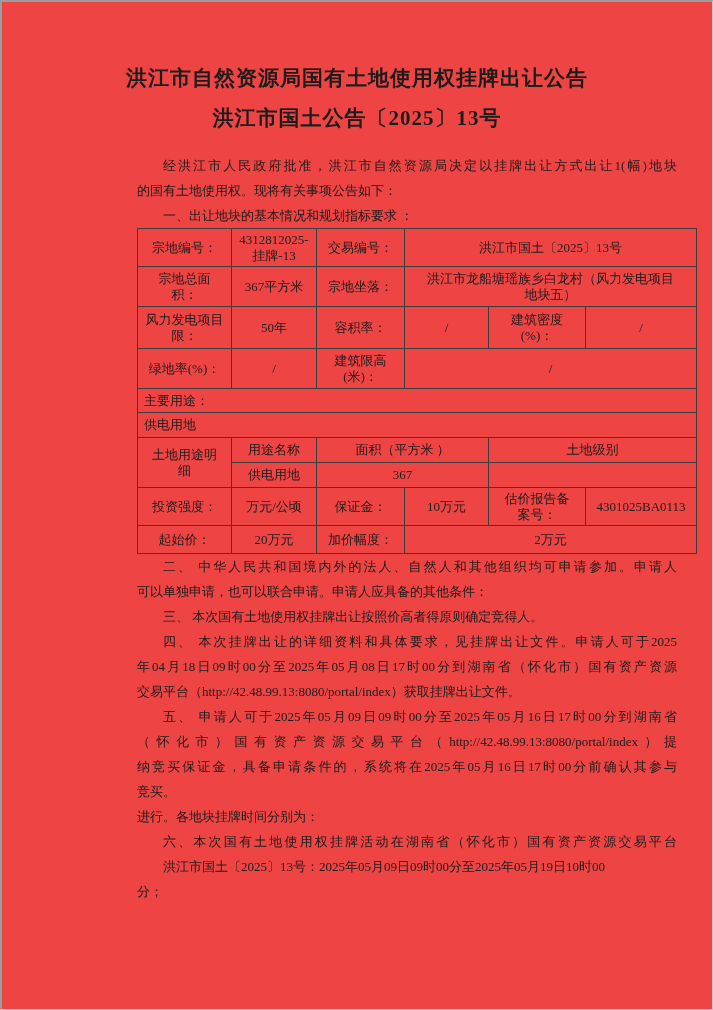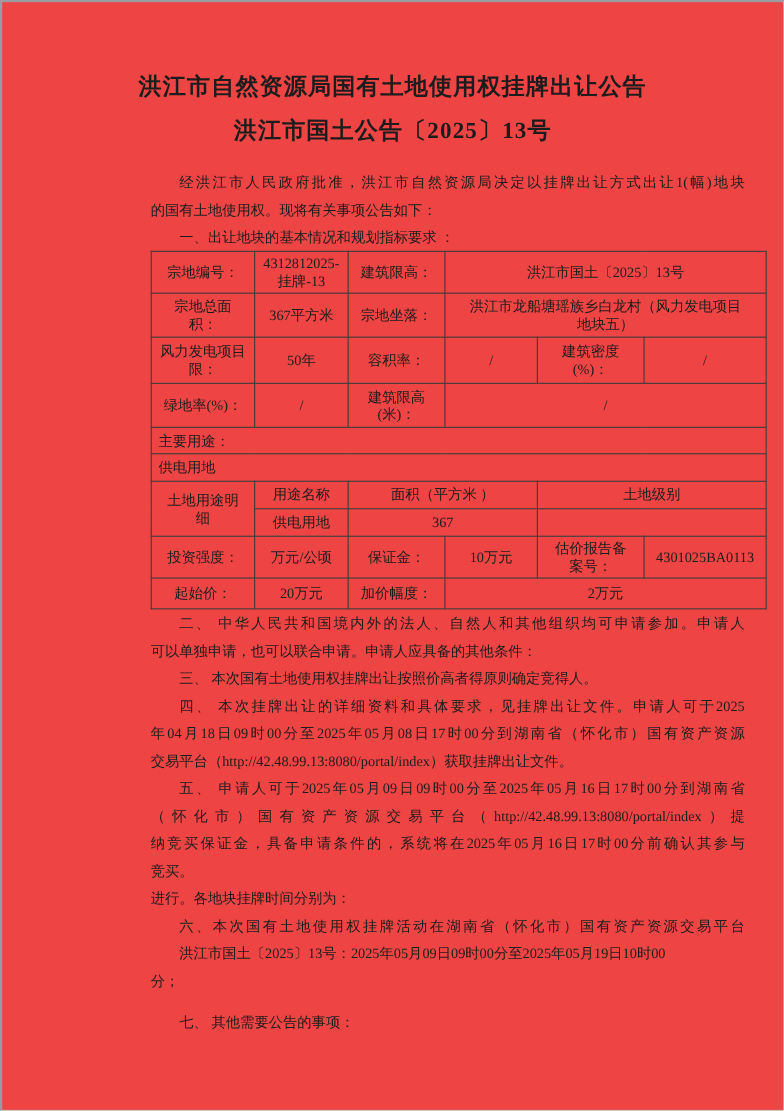--- a/index.html
+++ b/index.html
@@ -50,21 +50,21 @@
           <col style="width:88px">
         <col style="width:84px">
           <col style="width:97px">
           <col style="width:111px">
       </colgroup>
       <tbody>
           <tr class="h38">
         <td>宗地编号：</td>
         <td>4312812025-
 挂牌-13</td>
-        <td>建筑限高：</td>
+        <td>交易编号：</td>
         <td colspan="3">洪江市国土〔2025〕13号</td>
       </tr>
       <tr class="h40">
         <td>宗地总面
 积：</td>
         <td>367平方米</td>
         <td>宗地坐落：</td>
         <td colspan="3">洪江市龙船塘瑶族乡白龙村（风力发电项目
 地块五）</td>
       </tr>
@@ -128,16 +128,15 @@
     <div class="ln jst">年04月18日09时00分至2025年05月08日17时00分到湖南省（怀化市）国有资产资源</div>
     <div class="ln">交易平台（http://42.48.99.13:8080/portal/index）获取挂牌出让文件。</div>
     <div class="ln ind jst">五、 申请人可于2025年05月09日09时00分至2025年05月16日17时00分到湖南省</div>
     <div class="ln jst">（怀化市）国有资产资源交易平台（http://42.48.99.13:8080/portal/index）提</div>
     <div class="ln jst">纳竞买保证金，具备申请条件的，系统将在2025年05月16日17时00分前确认其参与</div>
     <div class="ln">竞买。</div>
     <div class="ln">进行。各地块挂牌时间分别为：</div>
     <div class="ln ind jst">六、本次国有土地使用权挂牌活动在湖南省（怀化市）国有资产资源交易平台</div>
     <div class="ln ind">洪江市国土〔2025〕13号：2025年05月09日09时00分至2025年05月19日10时00</div>
     <div class="ln">分；</div>
-    <div class="ln ind gap-top">七、 其他需要公告的事项：</div>
 
   </div>
 </div>
 
 </body></html>

